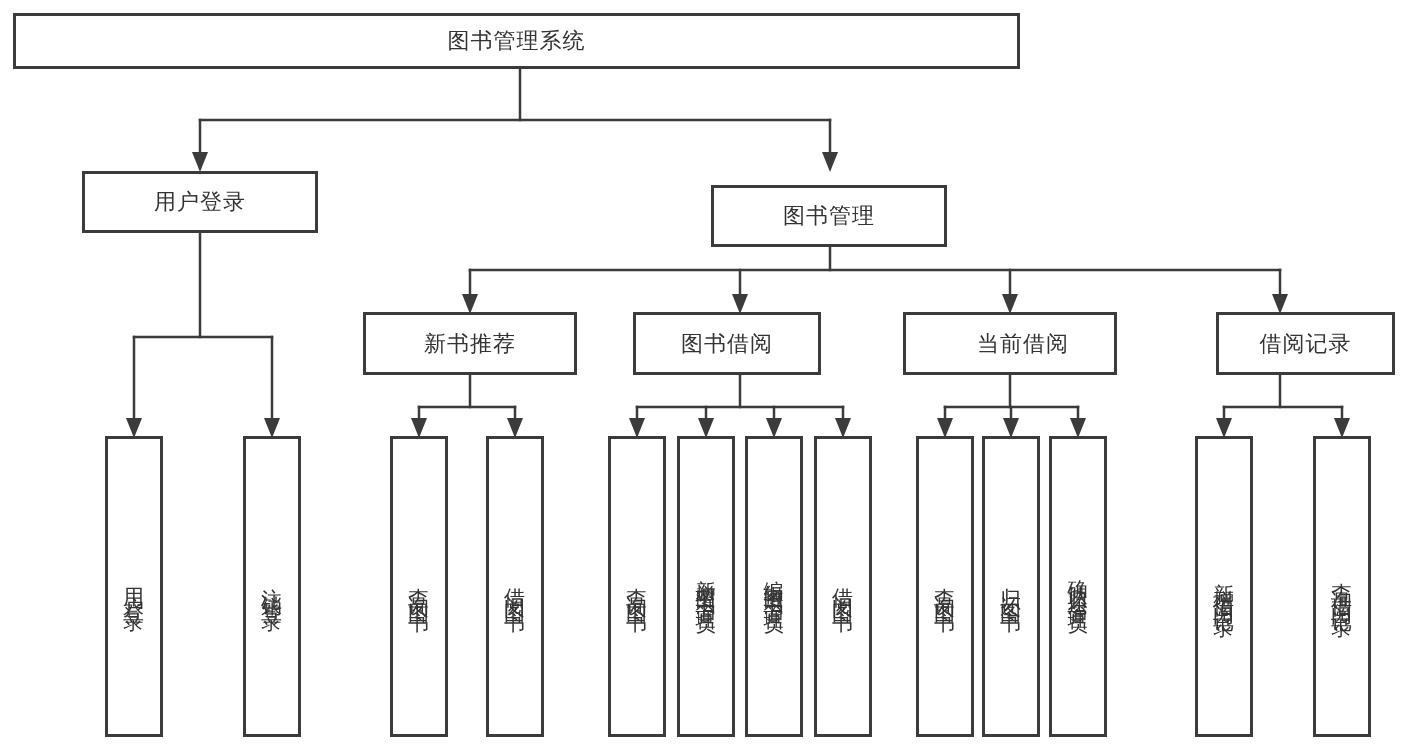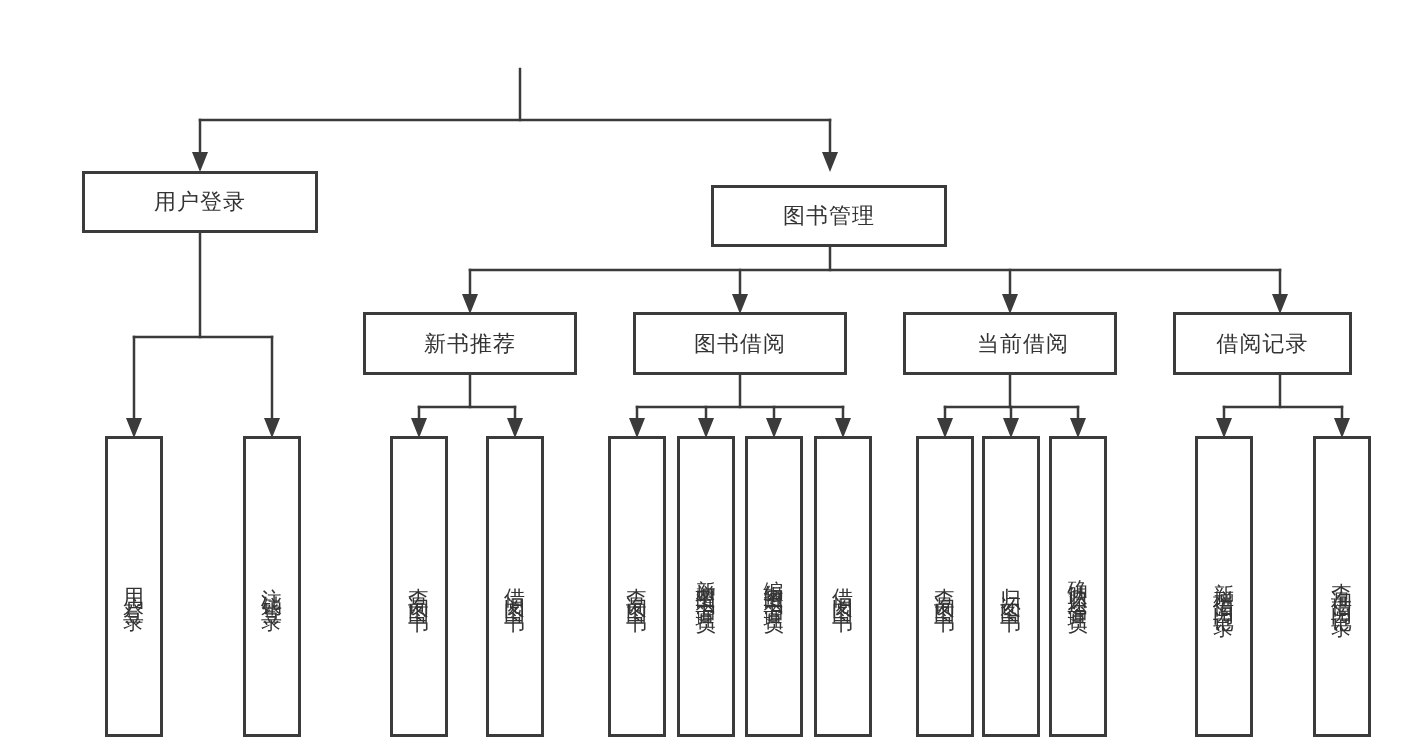--- a/index.html
+++ b/index.html
@@ -100,38 +100,41 @@
       <polygon points="1070,418 1086,418 1078,438"></polygon>
 
     <line x1="1280" y1="375" x2="1280" y2="407"></line>
     <line x1="1224" y1="407" x2="1342" y2="407"></line>
     <line x1="1224" y1="407" x2="1224" y2="419"></line>
       <polygon points="1216,418 1232,418 1224,438"></polygon>
     <line x1="1342" y1="407" x2="1342" y2="419"></line>
       <polygon points="1334,418 1350,418 1342,438"></polygon>
   </svg>
 
+  <div class="node" style="left:13px;top:13px;width:1007px;height:56px;">
+    <span>图书管理系统</span>
+  </div>
 
   <div class="node" style="left:82px;top:171px;width:236px;height:62px;">
     <span>用户登录</span>
   </div>
   <div class="node" style="left:711px;top:171px;width:236px;height:62px;margin-top:14px;">
     <span>图书管理</span>
   </div>
 
   <div class="node" style="left:363px;top:312px;width:214px;height:63px;">
     <span>新书推荐</span>
   </div>
-  <div class="node" style="left:633px;top:312px;width:214px;height:63px;">
+  <div class="node" style="left:633px;top:312px;width:188px;height:63px;">
     <span>图书借阅</span>
   </div>
   <div class="node" style="left:903px;top:312px;width:214px;height:63px;padding-left:26px;">
     <span>当前借阅</span>
   </div>
-  <div class="node" style="left:1173px;top:312px;width:179px;height:63px;">
+  <div class="node" style="left:1216px;top:312px;width:179px;height:63px;">
     <span>借阅记录</span>
   </div>
 
   <div class="leaf" style="left:105px;">
     <span class="vlabel">用户登录</span>
   </div>
   <div class="leaf" style="left:243px;">
     <span class="vlabel">注销登录</span>
   </div>
 

